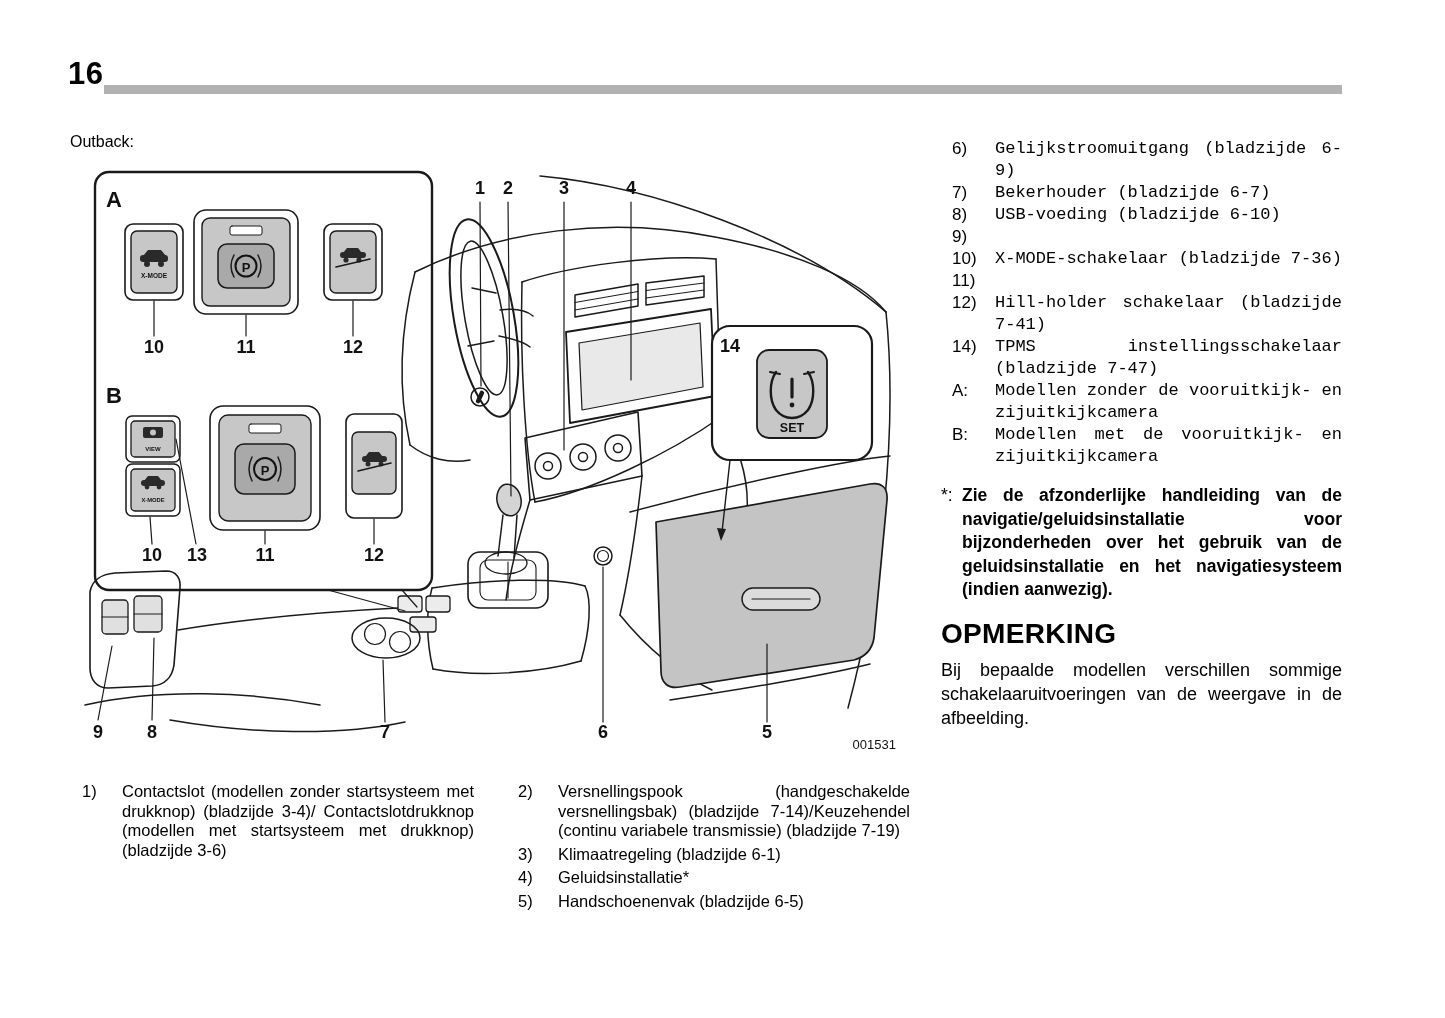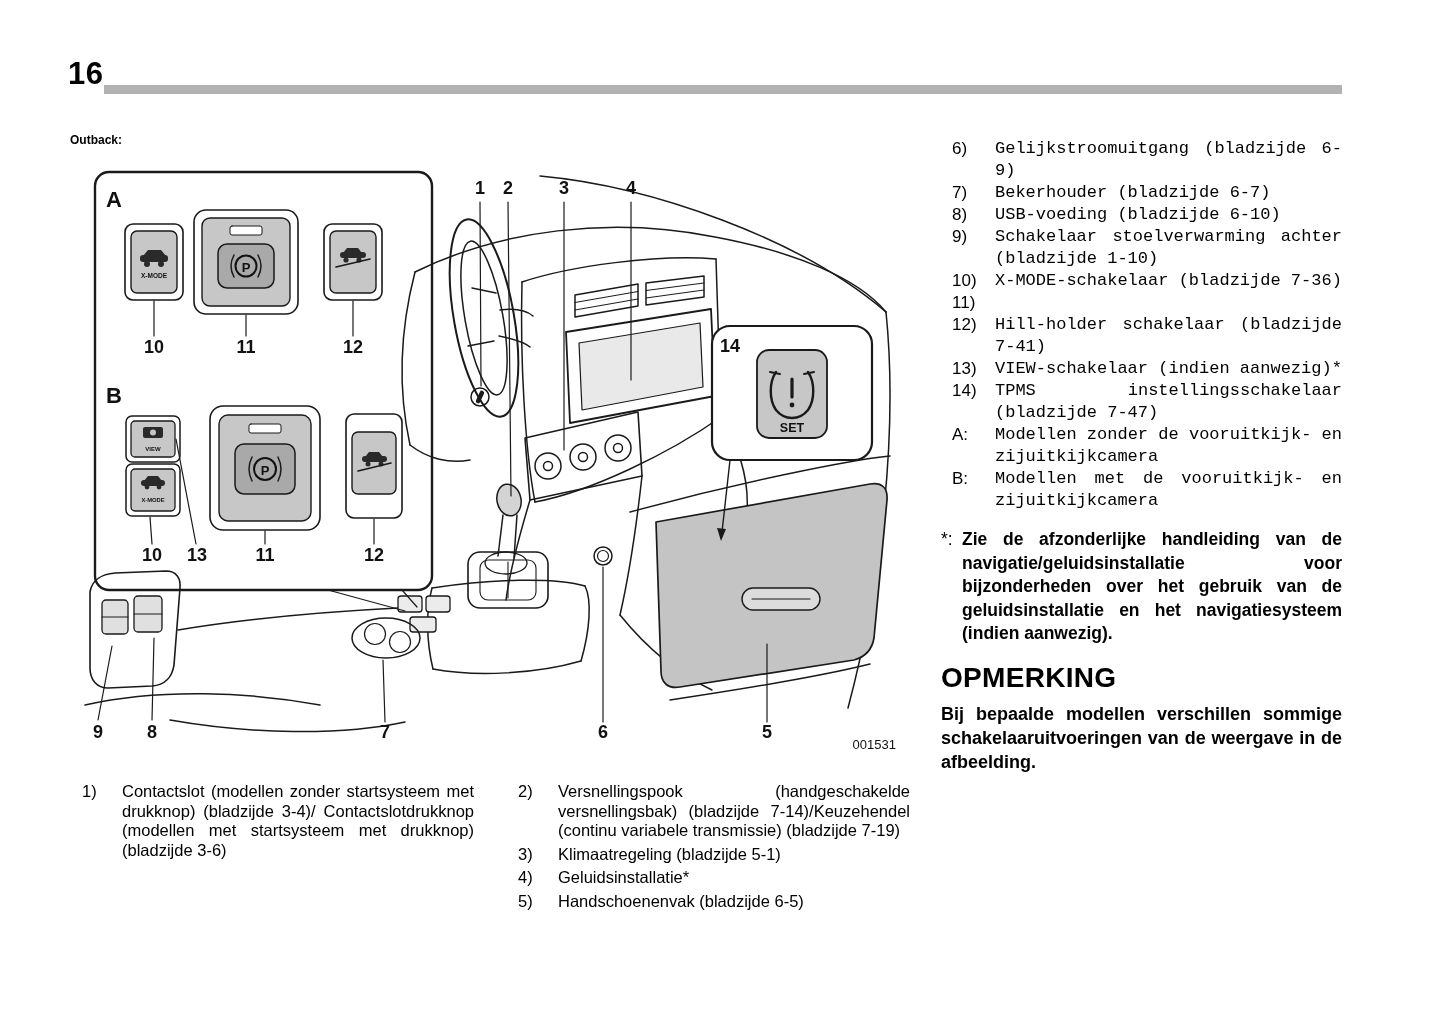--- a/index.html
+++ b/index.html
@@ -3,21 +3,21 @@
 <meta charset="utf-8">
 <style>
   html,body { margin:0; padding:0; background:#ffffff; }
   body { width:1445px; height:1018px; overflow:hidden;
          font-family:"Liberation Sans", sans-serif; color:#000; }
   .page { position:relative; width:1445px; height:1018px; background:#fff; }
 
   .page-number { position:absolute; left:68px; top:56px; font-size:31px; font-weight:bold; letter-spacing:0.5px;text-align:right; }
   .header-bar  { position:absolute; left:104px; top:85px; width:1238px; height:9px; background:#b2b2b2; }
 
-  .section-label { position:absolute; left:70px; top:133px; font-size:12px; font-weight:bold; }
+  .section-label { position:absolute; left:70px; top:133px; font-size:16px; font-weight:normal; }
 
   .figure { position:absolute; left:70px; top:160px; width:840px; height:615px; }
   .figure svg { display:block; }
   .figure text { fill:#111; font-family:"Liberation Sans", sans-serif; }
 
   
   .legend-col { position:absolute; top:782px; font-size:16.5px; line-height:19.5px; }
   .legend-col.c1 { left:82px;  width:392px; }
   .legend-col.c2 { left:518px; width:392px; }
   .legend-item { display:flex; margin-bottom:4px; }
@@ -29,21 +29,21 @@
   .ref-list  { padding-left:11px; }
   .ref-item  { display:flex; font-size:17px; line-height:22px; }
   .ref-num   { width:43px; flex-shrink:0; }
   .ref-text  { flex:1; text-align:justify;font-family:Liberation Mono, monospace; }
 
   .footnote { display:flex; margin-top:16px; font-size:17.5px; line-height:23.5px; }
   .footnote-marker { width:21px; flex-shrink:0; }
   .footnote-text   { flex:1; text-align:justify;font-weight:bold; }
 
   .note-heading { margin:16px 0 8px 0; font-size:28px; font-weight:bold; letter-spacing:0.3px; }
-  .note-text    { font-size:18px; font-weight:bold; line-height:24px; text-align:justify; }
+  .note-text    { font-size:18px; font-weight:normal; line-height:24px; text-align:justify; }
 </style>
 </head>
 <body>
 
 <div class="page">
 
   <div class="page-number">16</div>
   <div class="header-bar"></div>
   <div class="section-label">Outback:</div>
 
@@ -312,21 +312,21 @@
     </div>
   </div>
 
   <div class="legend-col c2">
     <div class="legend-item">
       <span class="legend-num">2)</span>
       <span class="legend-text">Versnellingspook (handgeschakelde versnellingsbak) (bladzijde 7-14)/Keuzehendel (continu variabele transmissie) (bladzijde 7-19)</span>
     </div>
     <div class="legend-item">
       <span class="legend-num">3)</span>
-      <span class="legend-text">Klimaatregeling (bladzijde 5-1)</span>
+      <span class="legend-text">Klimaatregeling (bladzijde 6-1)</span>
     </div>
     <div class="legend-item">
       <span class="legend-num">4)</span>
       <span class="legend-text">Geluidsinstallatie*</span>
     </div>
     <div class="legend-item">
       <span class="legend-num">5)</span>
       <span class="legend-text">Handschoenenvak (bladzijde 6-5)</span>
     </div>
   </div>
@@ -340,36 +340,31 @@
       <div class="ref-item">
         <span class="ref-num">7)</span>
         <span class="ref-text">Bekerhouder (bladzijde 6-7)</span>
       </div>
       <div class="ref-item">
         <span class="ref-num">8)</span>
         <span class="ref-text">USB-voeding (bladzijde 6-10)</span>
       </div>
       <div class="ref-item">
         <span class="ref-num">9)</span>
-        <span class="ref-text">Schakelaar stoelverwarming achter (bladzijde 1-10)</span>
       </div>
       <div class="ref-item">
         <span class="ref-num">10)</span>
         <span class="ref-text">X-MODE-schakelaar (bladzijde 7-36)</span>
       </div>
       <div class="ref-item">
         <span class="ref-num">11)</span>
       </div>
       <div class="ref-item">
         <span class="ref-num">12)</span>
         <span class="ref-text">Hill-holder schakelaar (bladzijde 7-41)</span>
-      </div>
-      <div class="ref-item">
-        <span class="ref-num">13)</span>
-        <span class="ref-text">VIEW-schakelaar (indien aanwezig)*</span>
       </div>
       <div class="ref-item">
         <span class="ref-num">14)</span>
         <span class="ref-text">TPMS instellingsschakelaar (bladzijde 7-47)</span>
       </div>
       <div class="ref-item">
         <span class="ref-num">A:</span>
         <span class="ref-text">Modellen zonder de vooruitkijk- en zijuitkijkcamera</span>
       </div>
       <div class="ref-item">

